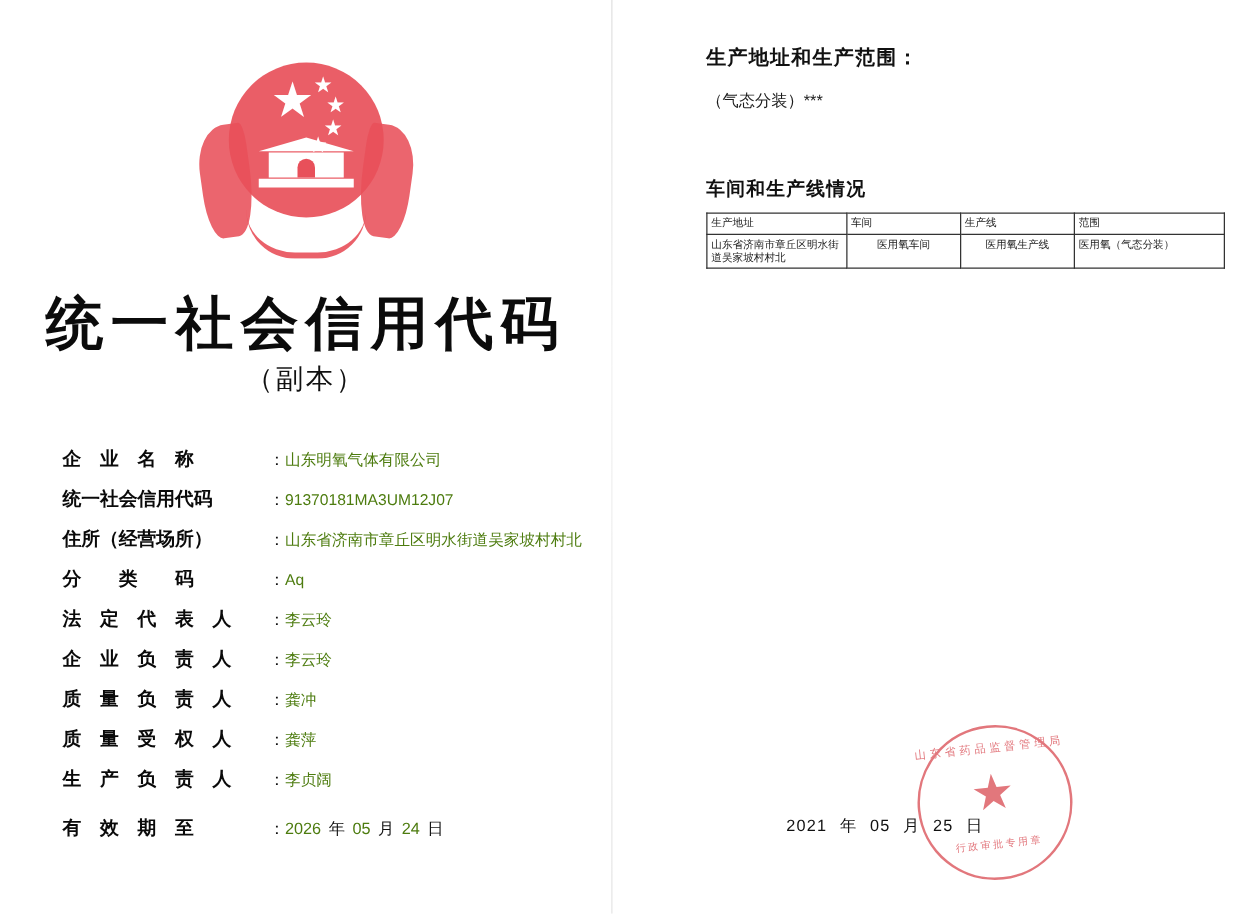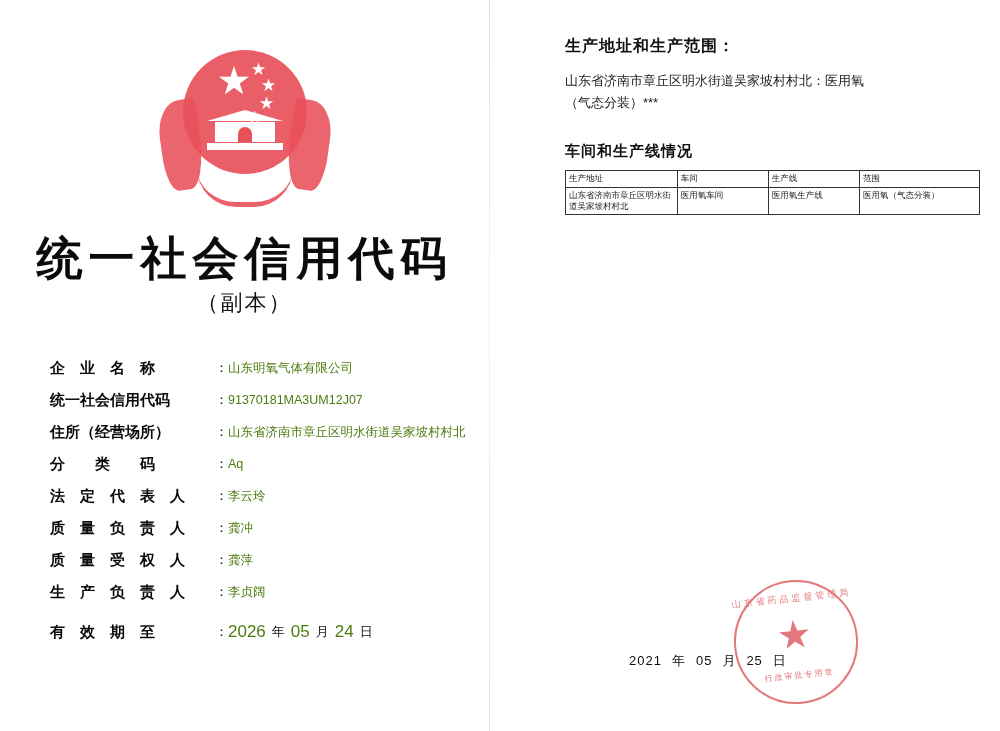--- a/index.html
+++ b/index.html
@@ -181,21 +181,21 @@
   }
 
   
   .valid-row {
     position: relative;
     height: 34px;
     line-height: 34px;
     white-space: nowrap;
     margin-top: 6px;
   }
-  .valid-row .field-value { font-size: 17px; }
+  .valid-row .field-value { font-size: 13px; }
   .valid-sep { display:inline-block; font-size: 13px; padding: 0 6px; font-family:"Liberation Serif", serif;}
 
   
   .right-page {
     position: absolute;
     left: 489px; top: 0;
     width: 511px; height: 731px;
   }
   .rp-heading {
     position: absolute;
@@ -235,21 +235,21 @@
     padding: 2px 3px;
     vertical-align: top;
     line-height: 11px;
   }
   table.workshop th {
     text-align: left;
     font-weight: normal;
     height: 12px;
   }
   table.workshop td.cellsite { width: 27%; }
-  table.workshop td.cellmid { width: 22%; text-align: left; }
+  table.workshop td.cellmid { width: 22%; text-align: center; }
 
   
   .issuer {
     position: absolute;
     left: 140px; top: 620px;
     font-size: 16px;
     font-weight: bold;
     letter-spacing: 1px;
   }
   .issuer .iv {
@@ -349,20 +349,23 @@
     </div>
 
     <div class="field-row">
       <span class="field-label lab-w1">分　　类　　码</span><span class="field-colon">：</span><span class="field-value">Aq</span>
     </div>
 
     <div class="field-row">
       <span class="field-label lab-w1">法　定　代　表　人</span><span class="field-colon">：</span><span class="field-value">李云玲</span>
     </div>
 
+    <div class="field-row">
+      <span class="field-label lab-w1">企　业　负　责　人</span><span class="field-colon">：</span><span class="field-value">李云玲</span>
+    </div>
 
     <div class="field-row">
       <span class="field-label lab-w1">质　量　负　责　人</span><span class="field-colon">：</span><span class="field-value">龚冲</span>
     </div>
 
     <div class="field-row">
       <span class="field-label lab-w1">质　量　受　权　人</span><span class="field-colon">：</span><span class="field-value">龚萍</span>
     </div>
 
     <div class="field-row">
@@ -374,21 +377,20 @@
     </div>
 
   </div>
 </div>
 
 <div class="right-page">
 
   <div class="rp-heading">生产地址和生产范围：</div>
 
   <div class="rp-addr">
-    <div>山东省济南市章丘区明水街道吴家坡村村北：医用氧</div>
     <div>（气态分装）***</div>
   </div>
 
   <div class="rp-subheading">车间和生产线情况</div>
 
   <table class="workshop">
     <thead>
       <tr>
         <th>生产地址</th>
         <th>车间</th>

